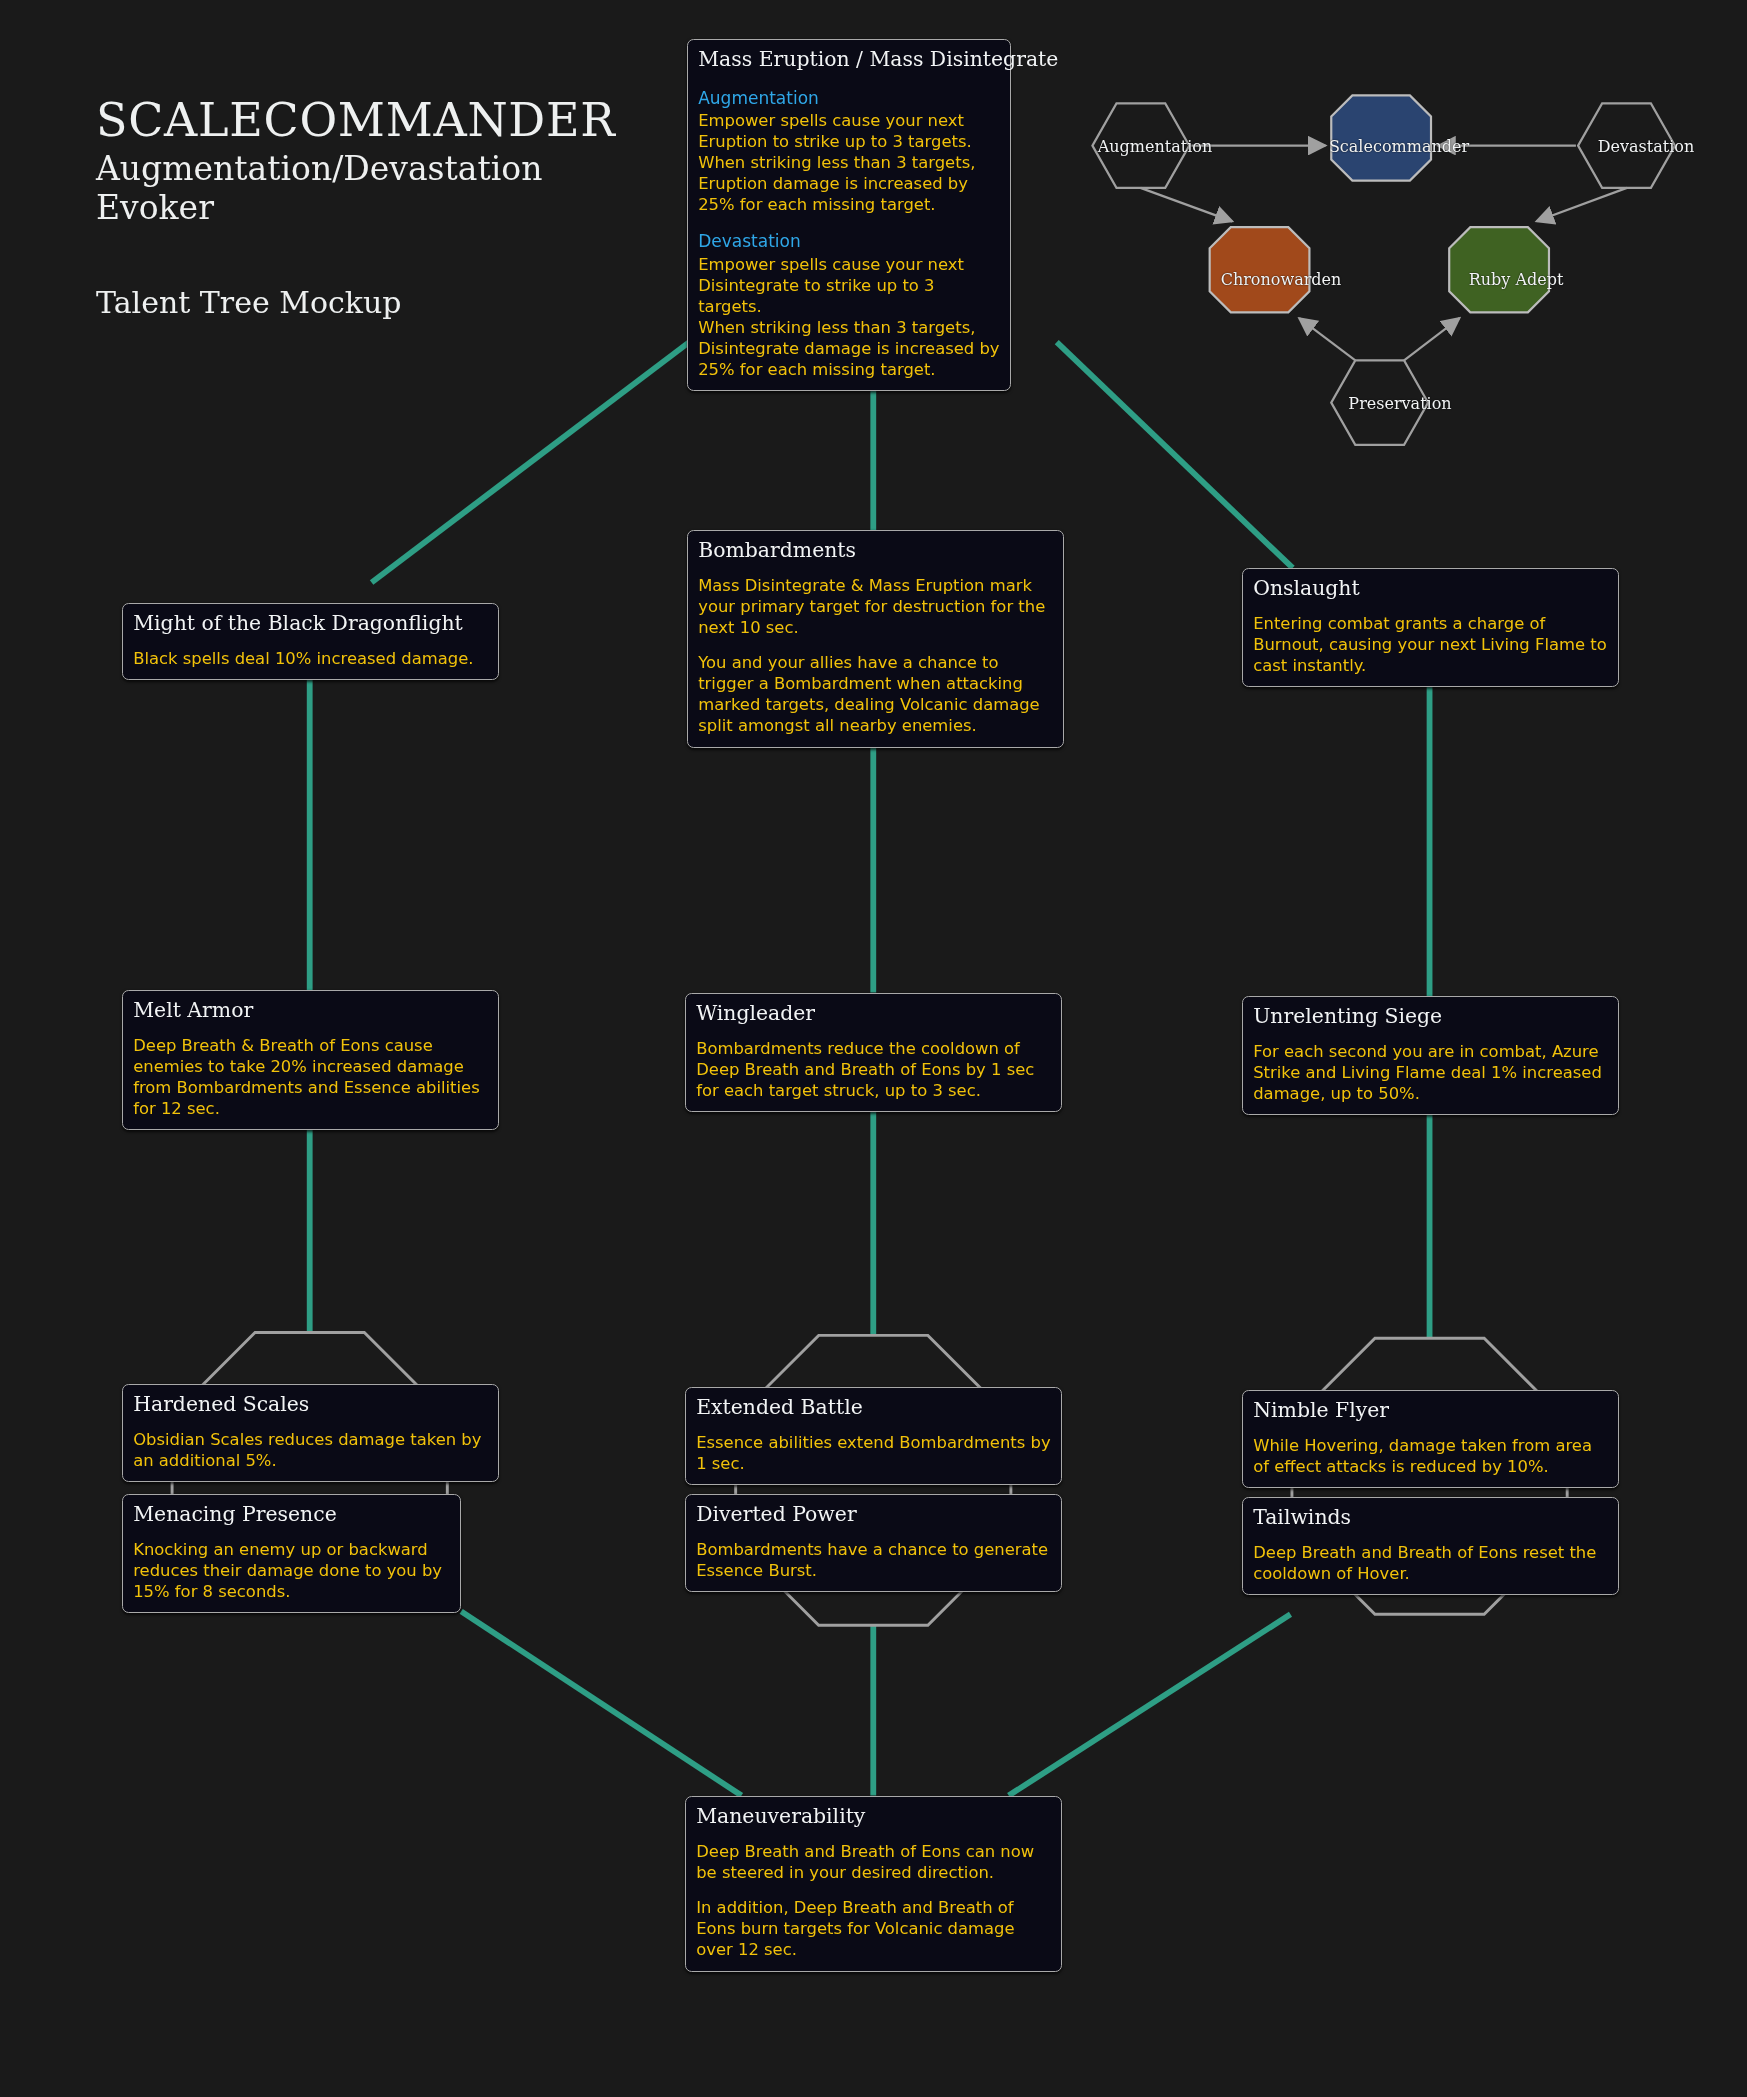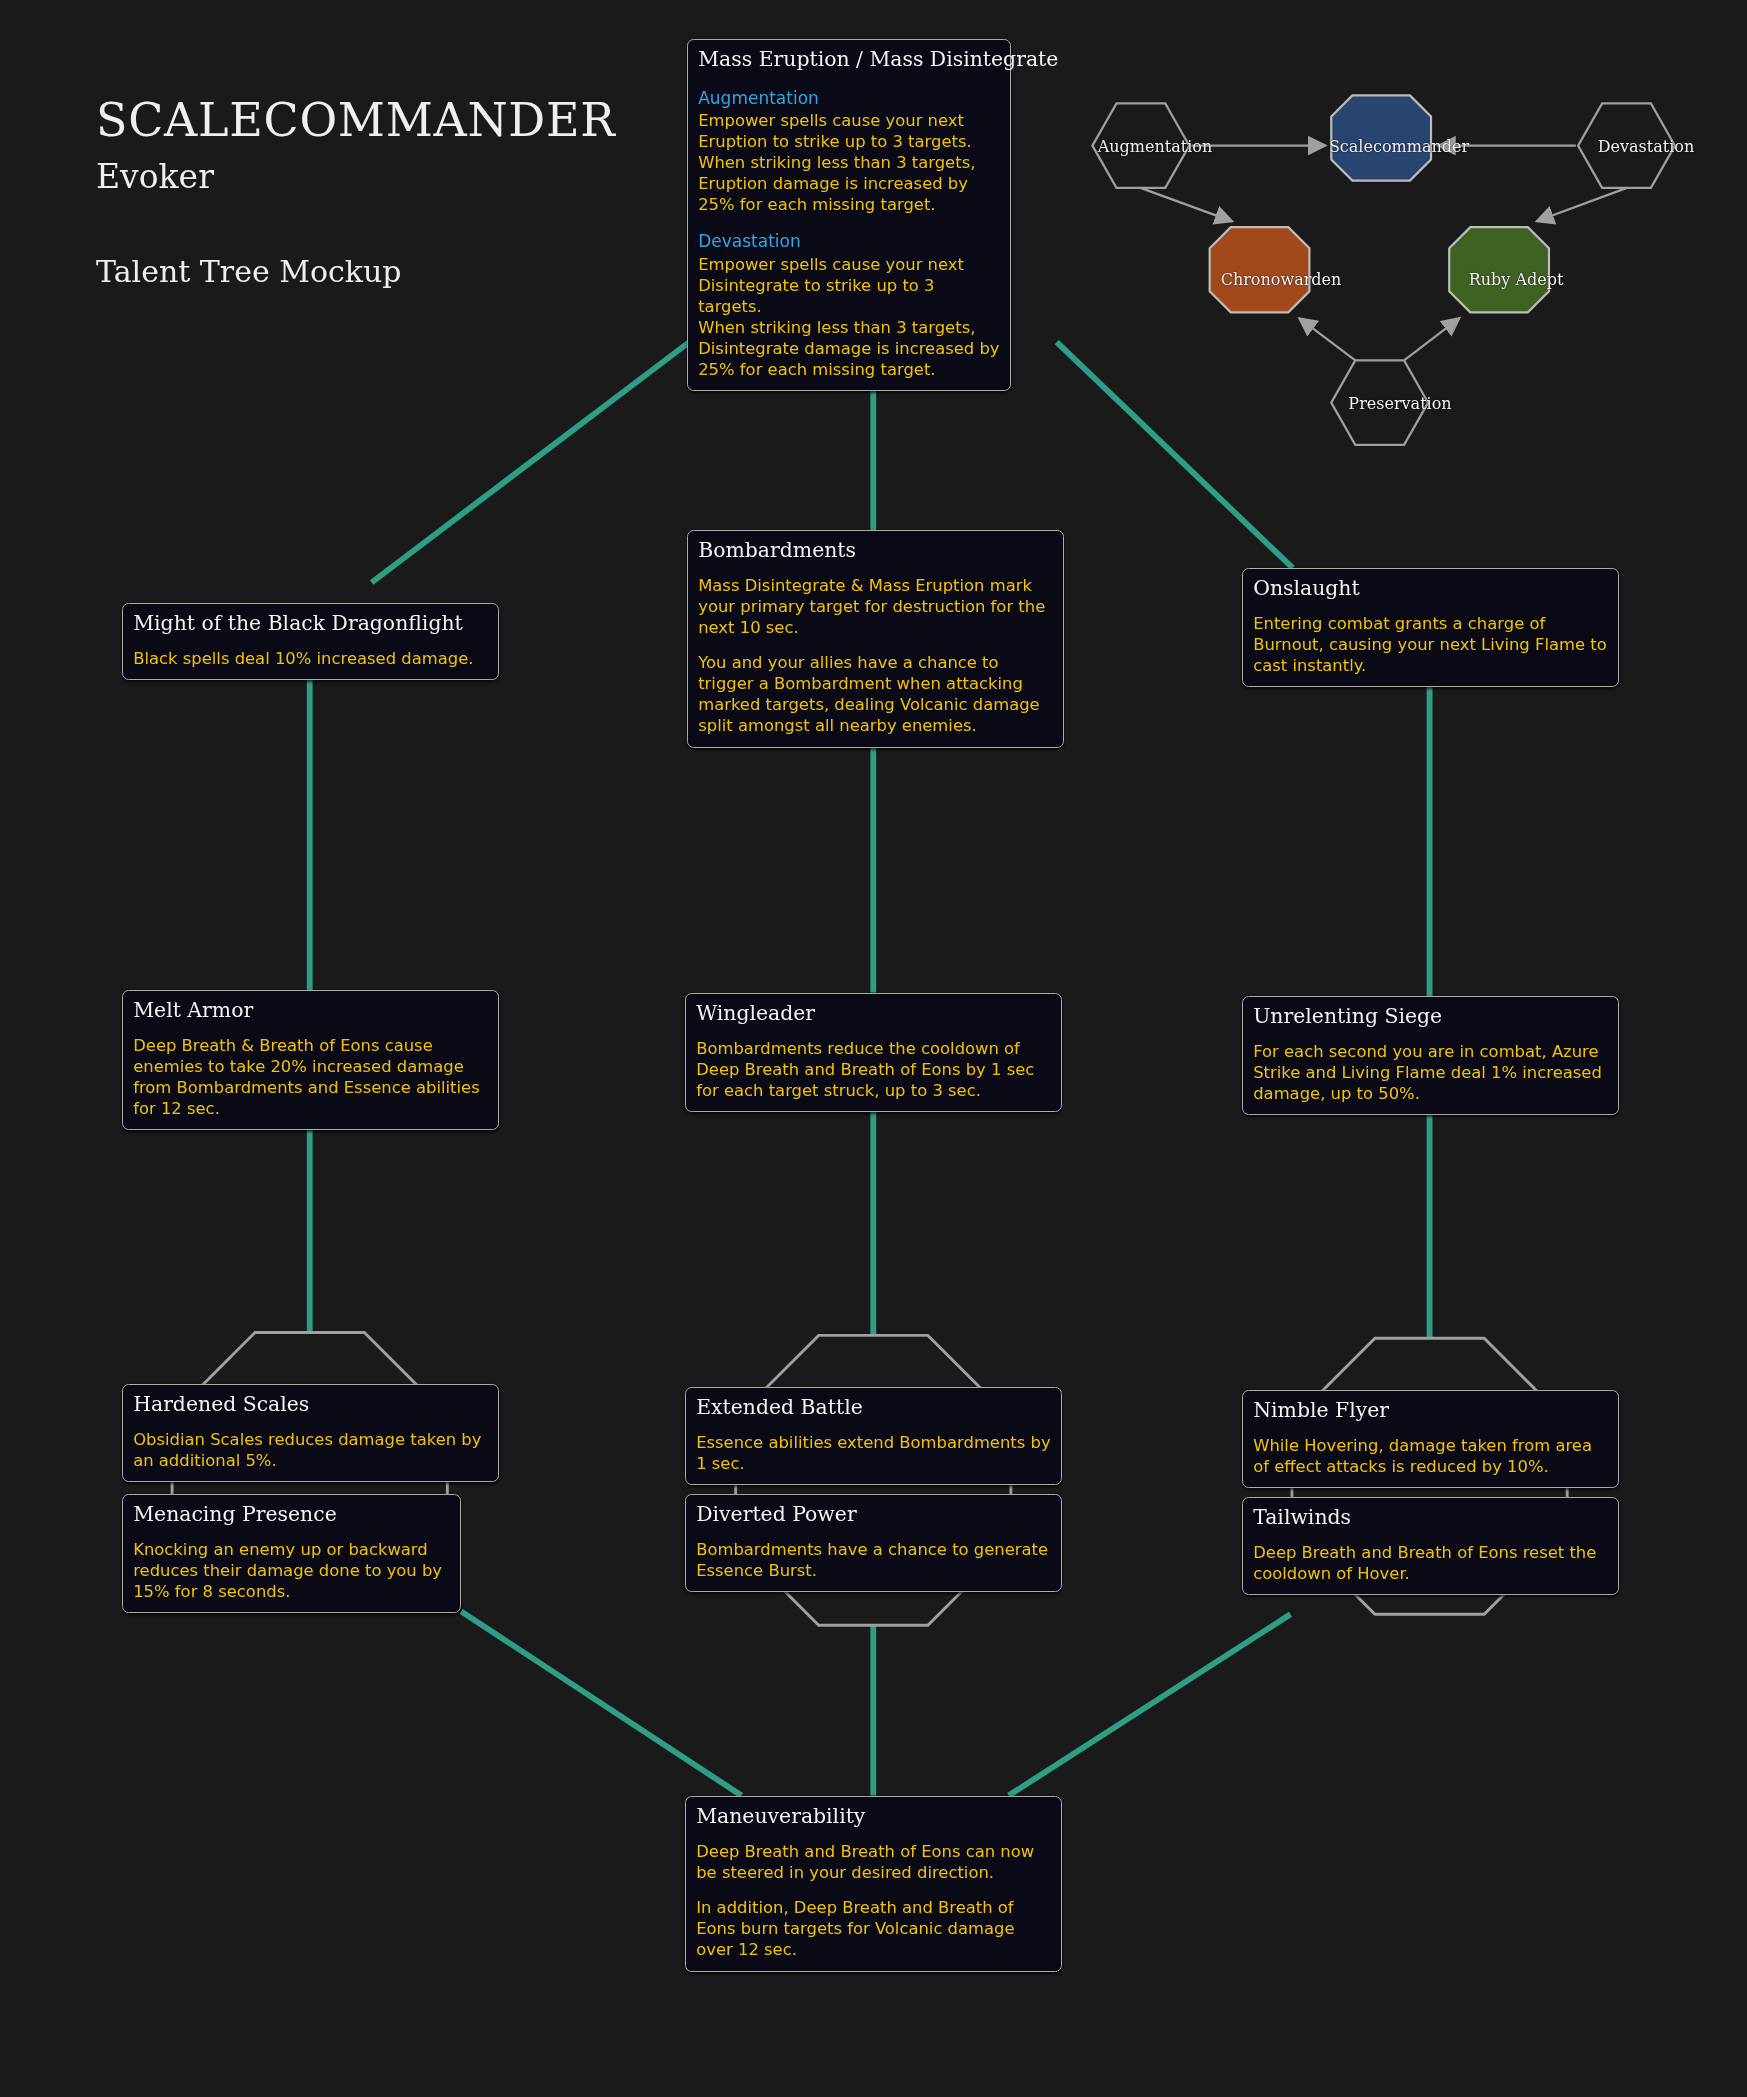--- a/index.html
+++ b/index.html
@@ -128,21 +128,22 @@
         <line x1="1566" y1="258" x2="1692" y2="304"></line>
         <line x1="2234" y1="258" x2="2110" y2="304"></line>
         <line x1="1861" y1="495" x2="1784" y2="437"></line>
         <line x1="1928" y1="495" x2="2004" y2="437"></line>
       </g>
     </g>
   </svg>
 
   <div class="heading">
     <div class="h-title">SCALECOMMANDER</div>
-    <div class="h-sub" style="margin-top:14px">Evoker</div>
+    <div class="h-sub">Augmentation/Devastation</div>
+    <div class="h-sub" style="margin-top:0">Evoker</div>
     <div class="h-mock">Talent Tree Mockup</div>
   </div>
 
   <div class="hexlabel" style="left:1155px;top:146px">Augmentation</div>
   <div class="hexlabel" style="left:1399px;top:146px">Scalecommander</div>
   <div class="hexlabel" style="left:1646px;top:146px">Devastation</div>
   <div class="hexlabel" style="left:1281px;top:279px">Chronowarden</div>
   <div class="hexlabel" style="left:1516px;top:279px">Ruby Adept</div>
   <div class="hexlabel" style="left:1400px;top:403px">Preservation</div>
 

